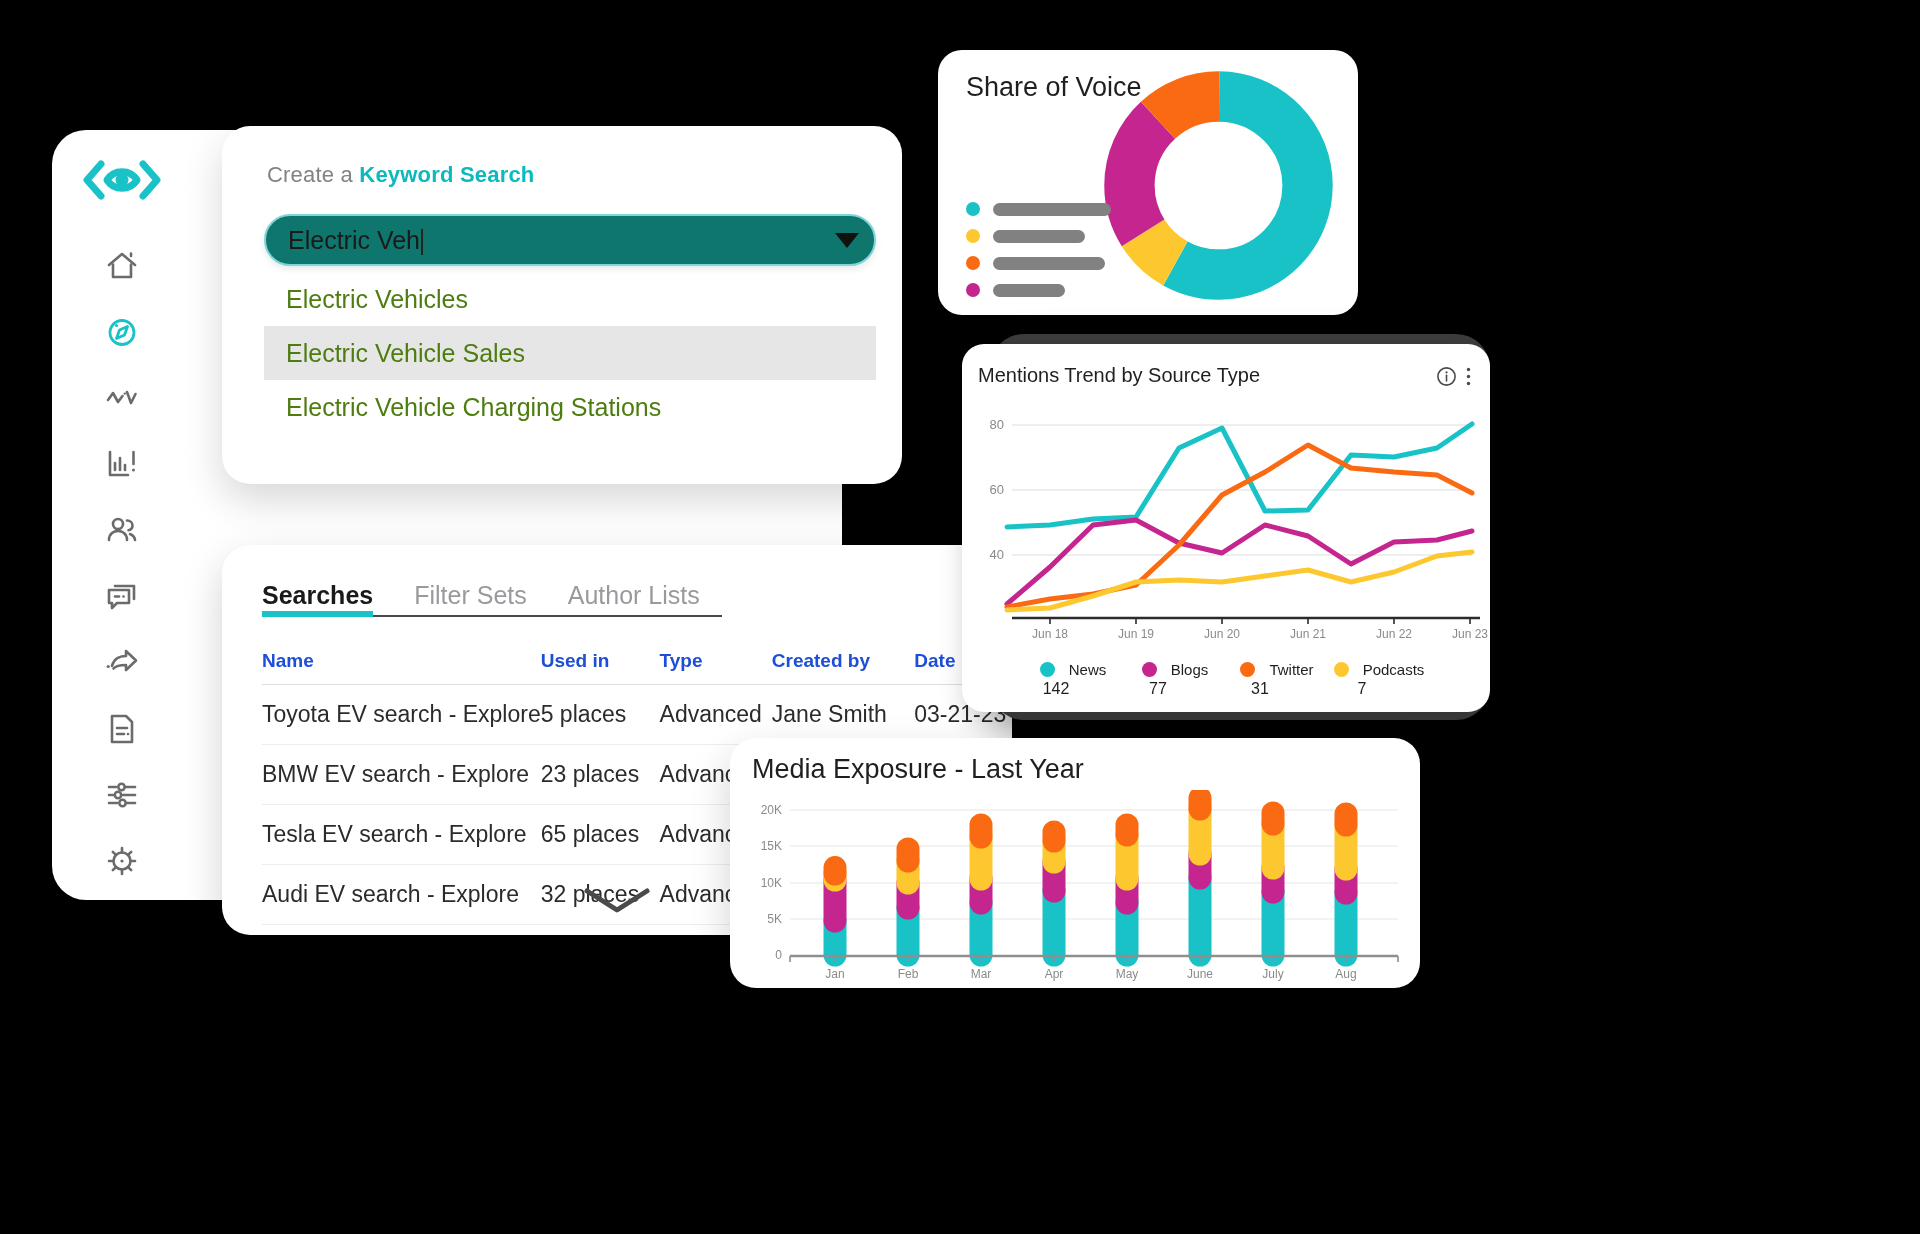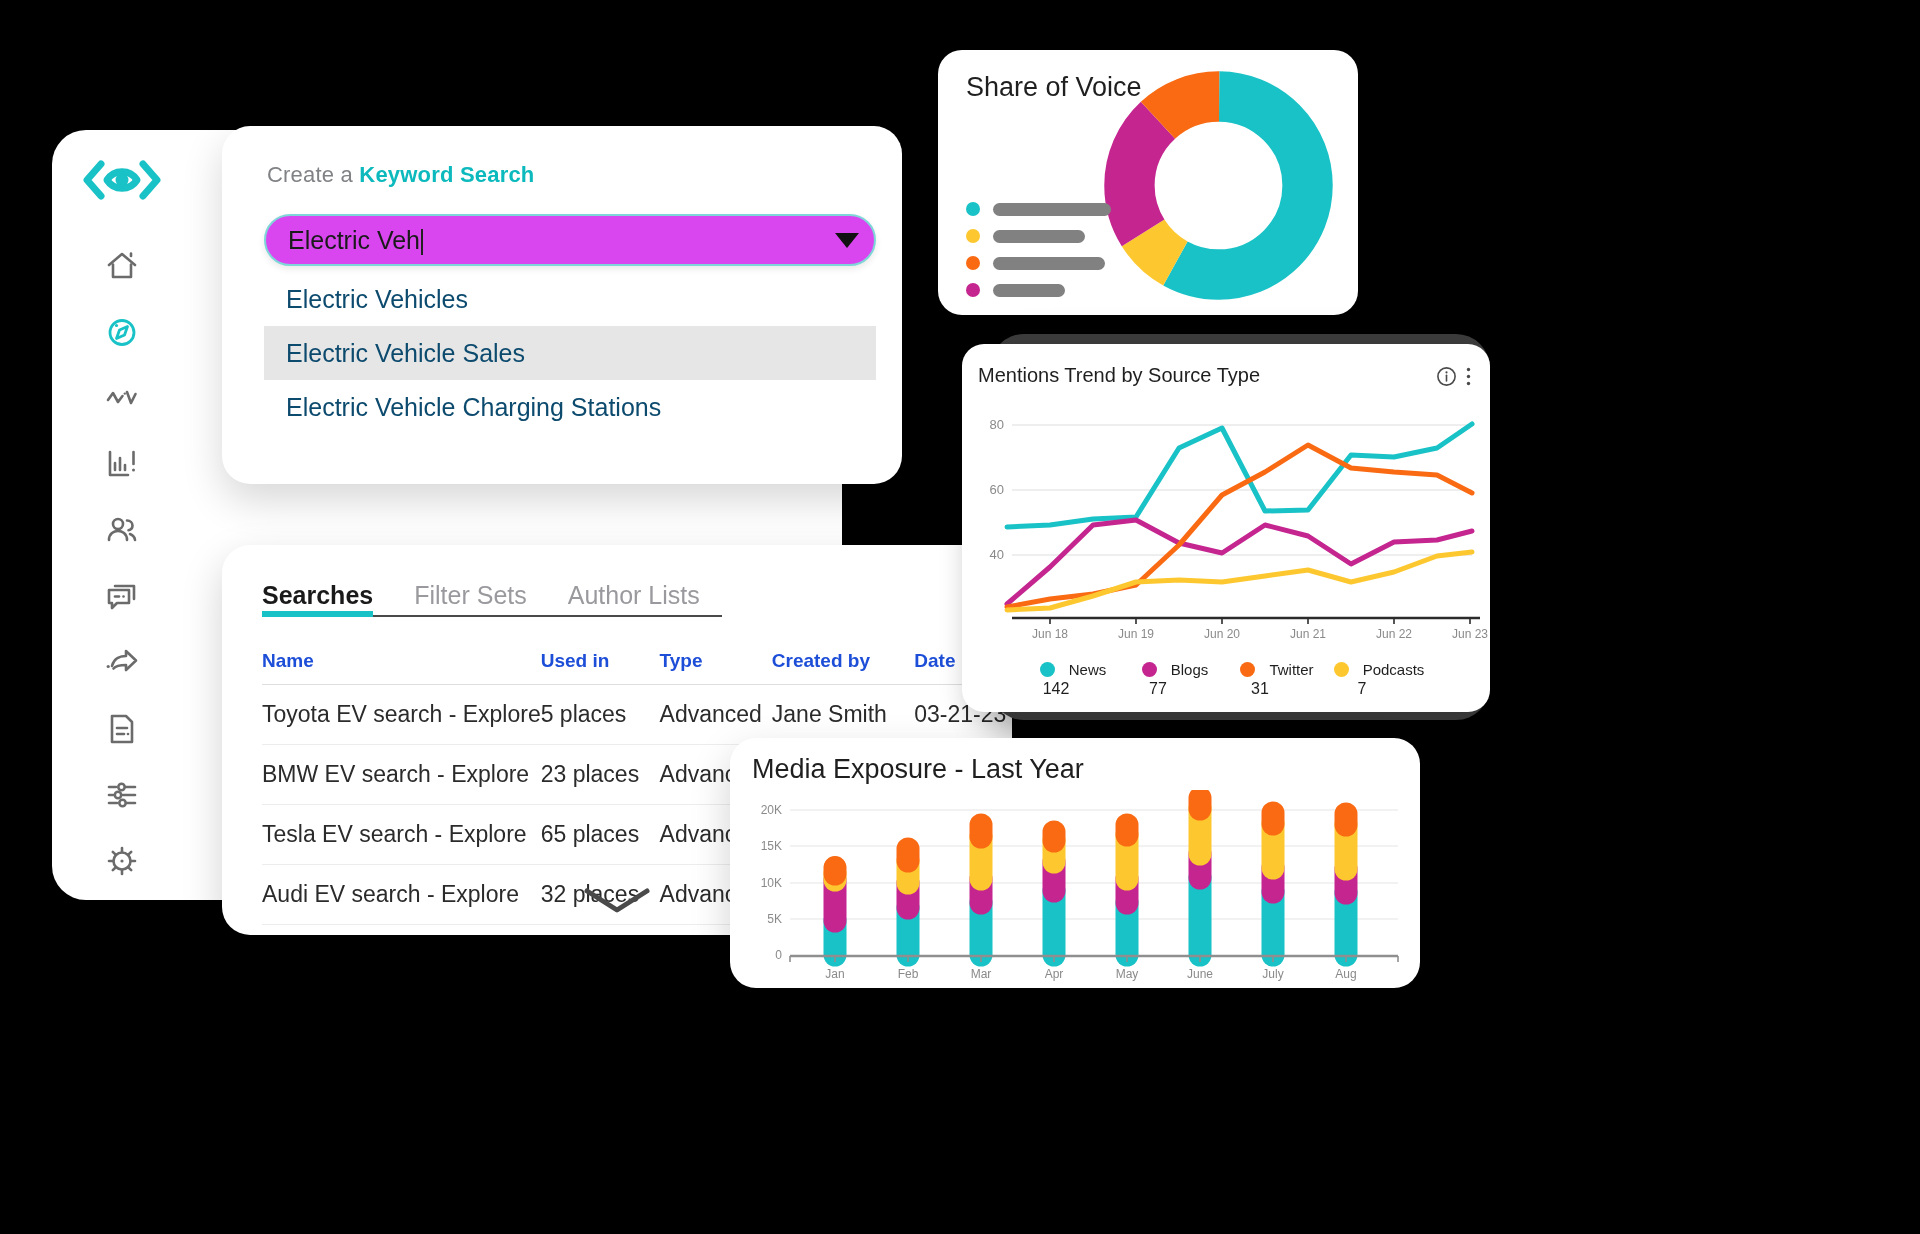--- a/index.html
+++ b/index.html
@@ -46,21 +46,21 @@
     overflow: hidden;
   }
   #keyword-title {
     position: absolute; left: 45px; top: 36px;
     font-size: 22px; color: #808285; letter-spacing: .2px;
   }
   #keyword-title b { color: #0cb9bd; font-weight: 700; }
   #search-box {
     position: absolute; left: 42px; top: 88px; width: 612px; height: 52px;
     border: 2px solid #7fd6d8; border-radius: 26px;
-    background: #d946ef;
+    background: #0f766e;
     box-shadow: 0 3px 7px rgba(0,0,0,.09);
     display: flex; align-items: center;
   }
   #search-value {
     flex: 1; padding-left: 22px;
     font-size: 25px; color: #1a1a1a;
     white-space: nowrap; overflow: hidden;
   }
   .caret { display: inline-block; width: 0; border-left: 2px solid #222; height: 26px;
            vertical-align: -6px; margin-left: 1px; }
@@ -69,21 +69,21 @@
     width: 0; height: 0;
     border-left: 12px solid transparent; border-right: 12px solid transparent;
     border-top: 15px solid #111; display: block;
   }
   #suggestion-list {
     position: absolute; left: 42px; top: 146px; width: 612px;
   }
   .suggestion {
     height: 54px; display: flex; align-items: center;
     padding-left: 22px;
-    font-size: 25px; color: #0c4a6e; cursor: pointer;
+    font-size: 25px; color: #4d7c0f; cursor: pointer;
   }
   .suggestion.selected { background: #e6e6e6; }
 
   
   #searches-card {
     left: 222px; top: 545px; width: 790px; height: 390px;
     border-radius: 28px;
     box-shadow: 0 16px 40px rgba(0,0,0,.18);
     overflow: hidden;
   }

